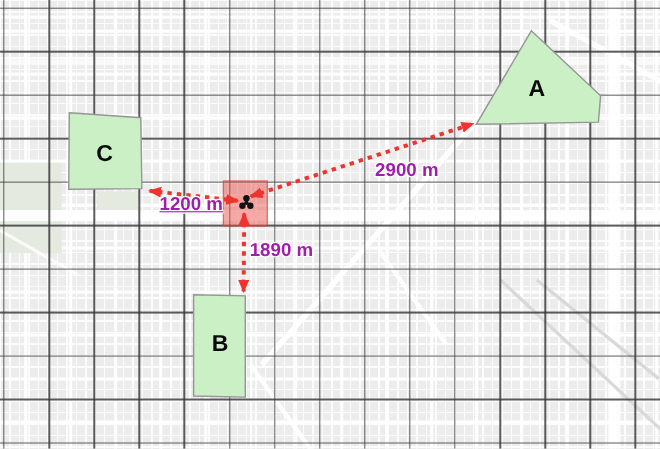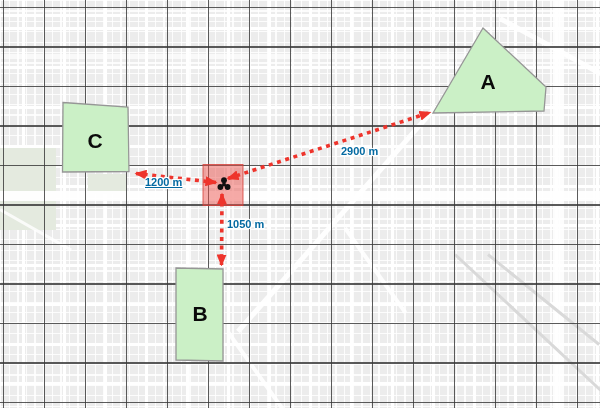--- a/index.html
+++ b/index.html
@@ -31,21 +31,21 @@
   
   svg.overlay{position:absolute;inset:0;}
   .zone{fill:#cbf0c6;stroke:#969696;stroke-width:1.3;}
   .incident-rect{fill:rgba(236,78,72,.48);stroke:rgba(212,62,56,.8);stroke-width:1;}
   .arrow{stroke:#ee342c;stroke-width:3.6;stroke-dasharray:4 4.6;fill:none;}
   .zone-label{
     position:absolute;transform:translate(-50%,-50%);
     font-size:21px;font-weight:bold;color:#0a0a0a;line-height:1;
   }
   .dist-label{
-    position:absolute;font-size:11px;font-weight:bold;color:#0369a1;
+    position:absolute;font-size:17px;font-weight:bold;color:#a21caf;
     white-space:nowrap;line-height:1;
     text-shadow:-1px -1px 0 #fff,1px -1px 0 #fff,-1px 1px 0 #fff,1px 1px 0 #fff,0 0 3px #fff;
   }
   .rad-icon{position:absolute;left:216px;top:176px;width:16px;height:16px;}
 </style>
 </head>
 <body>
 
 <div class="viewport">
 
@@ -94,16 +94,16 @@
       <circle cx="11.6" cy="11" r="2.9" fill="#111"></circle>
       <circle cx="8" cy="8.4" r="2" fill="#111"></circle>
     </svg>
   </div>
 
   <div class="zone-label" style="left:488px;top:81px;">A</div>
   <div class="zone-label" style="left:200px;top:313px;">B</div>
   <div class="zone-label" style="left:95px;top:140px;">C</div>
 
   <div class="dist-label" style="left:341px;top:146px;">2900 m</div>
-  <div class="dist-label" style="left:227px;top:219px;">1050 m</div>
+  <div class="dist-label" style="left:227px;top:219px;">1890 m</div>
   <div class="dist-label" style="left:145px;top:177px;text-decoration:underline;">1200 m</div>
 
 </div>
 
 </body></html>

